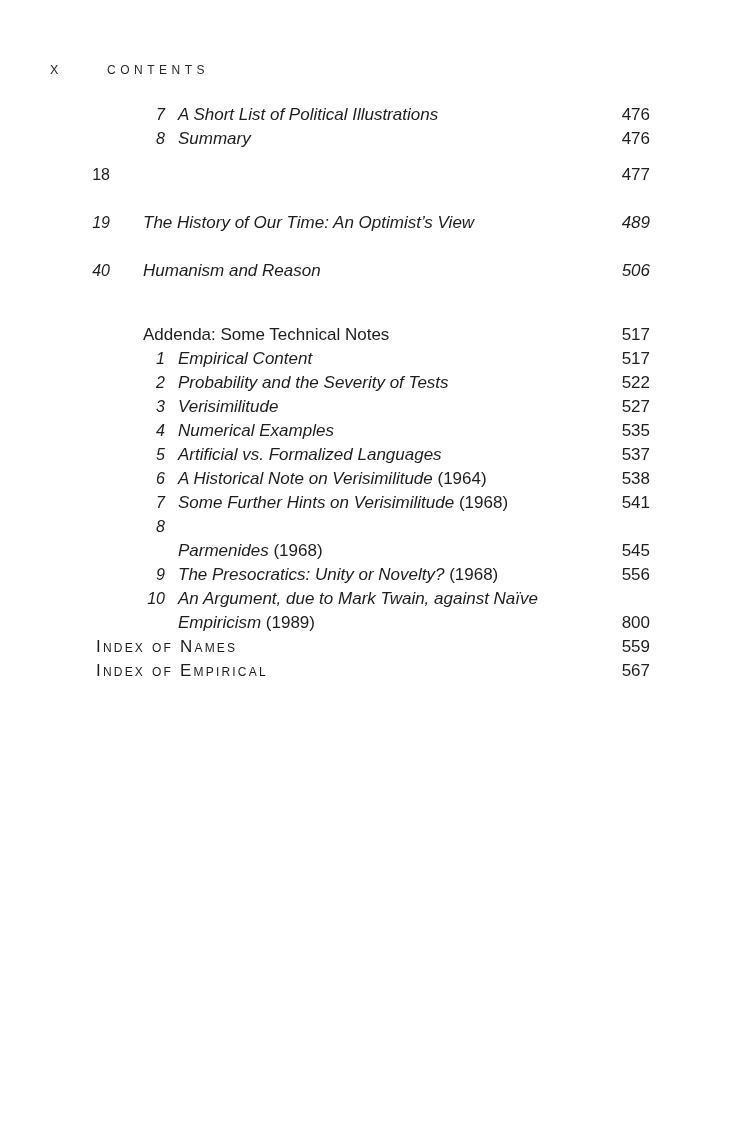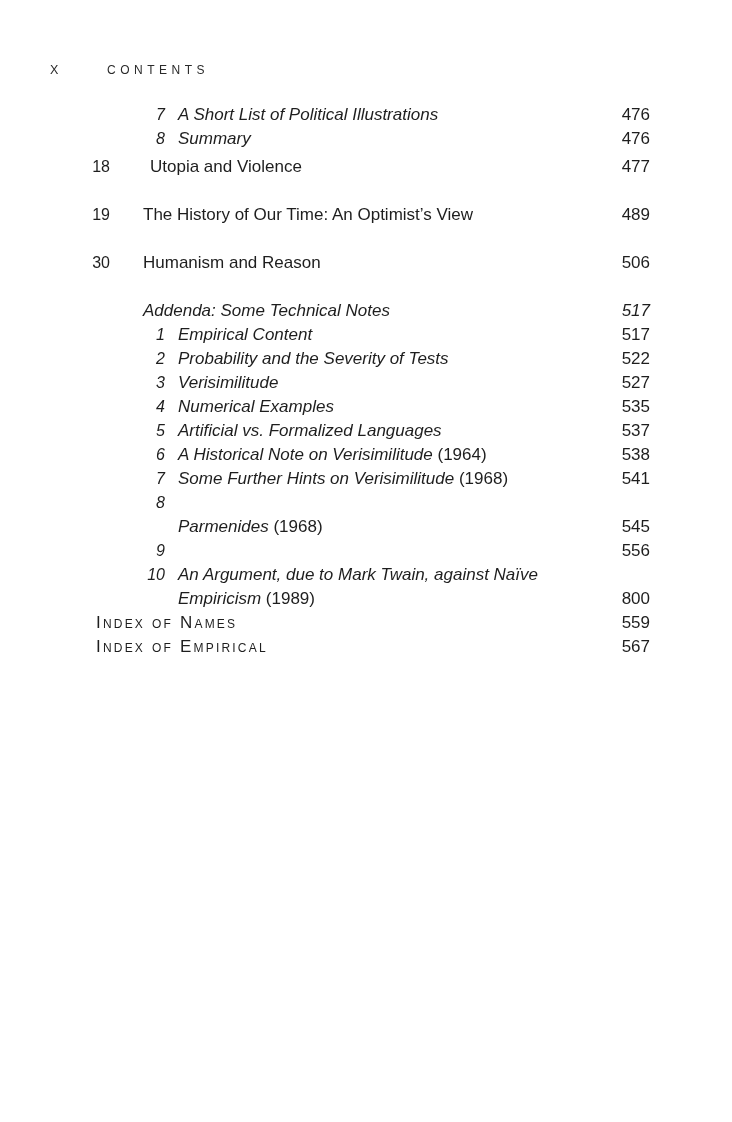--- a/index.html
+++ b/index.html
@@ -22,23 +22,23 @@
   .row .title{margin-left:13px;}
   .sub .num,.sub .title{font-style:italic;}
   .sub .yr,.cont .yr{font-style:normal;}
   .chapter .num{width:60px;}
   .chapter .title{margin-left:33px;}
   .head .title{margin-left:93px;}
   .cont .title{margin-left:128px;font-style:italic;}
   .index .title{margin-left:46px;font-variant:small-caps;letter-spacing:2.2px;font-size:17px;}
   .fill{flex:1;}
   .pg{flex:none;text-align:center;font-size:17px;}
-  .mt12{margin-top:4px;gap:7px;}
-  .mt24{margin-top:24px;}
-  .mt40{margin-top:24px;font-style:italic;}
+  .mt12{margin-top:12px;}
+  .mt24{margin-top:24px;font-style:italic;}
+  .mt40{margin-top:40px;}
 </style>
 </head>
 <body>
 
 <div class="page">
   <div class="content">
 
     <div class="header">
       <span class="folio">x</span>
       <span class="rh">CONTENTS</span>
@@ -55,34 +55,33 @@
 
       <div class="row sub">
         <span class="num">8</span>
         <span class="title"><span>Summary</span><span class="yr"></span></span>
         <span class="fill"></span>
         <span class="pg">476</span>
       </div>
 
       <div class="row chapter mt12">
         <span class="num">18</span>
-        <span class="title"><span>Utopia and Violence</span><span class="yr"></span></span>
         <span class="fill"></span>
         <span class="pg">477</span>
       </div>
 
       <div class="row chapter mt24">
         <span class="num">19</span>
         <span class="title"><span>The History of Our Time: An Optimist’s View</span><span class="yr"></span></span>
         <span class="fill"></span>
         <span class="pg">489</span>
       </div>
 
       <div class="row chapter mt24">
-        <span class="num">30</span>
+        <span class="num">40</span>
         <span class="title"><span>Humanism and Reason</span><span class="yr"></span></span>
         <span class="fill"></span>
         <span class="pg">506</span>
       </div>
 
       <div class="row head mt40">
         <span class="title"><span>Addenda: Some Technical Notes</span></span>
         <span class="fill"></span>
         <span class="pg">517</span>
       </div>
@@ -143,20 +142,21 @@
       </div>
 
       <div class="row cont">
         <span class="title"><span>Parmenides</span><span class="yr"> (1968)</span></span>
         <span class="fill"></span>
         <span class="pg">545</span>
       </div>
 
       <div class="row sub">
         <span class="num">9</span>
+        <span class="title"><span>The Presocratics: Unity or Novelty?</span><span class="yr"> (1968)</span></span>
         <span class="fill"></span>
         <span class="pg">556</span>
       </div>
 
       <div class="row sub">
         <span class="num">10</span>
         <span class="title"><span>An Argument, due to Mark Twain, against Naïve</span><span class="yr"></span></span>
         <span class="fill"></span>
         <span class="pg"></span>
       </div>

